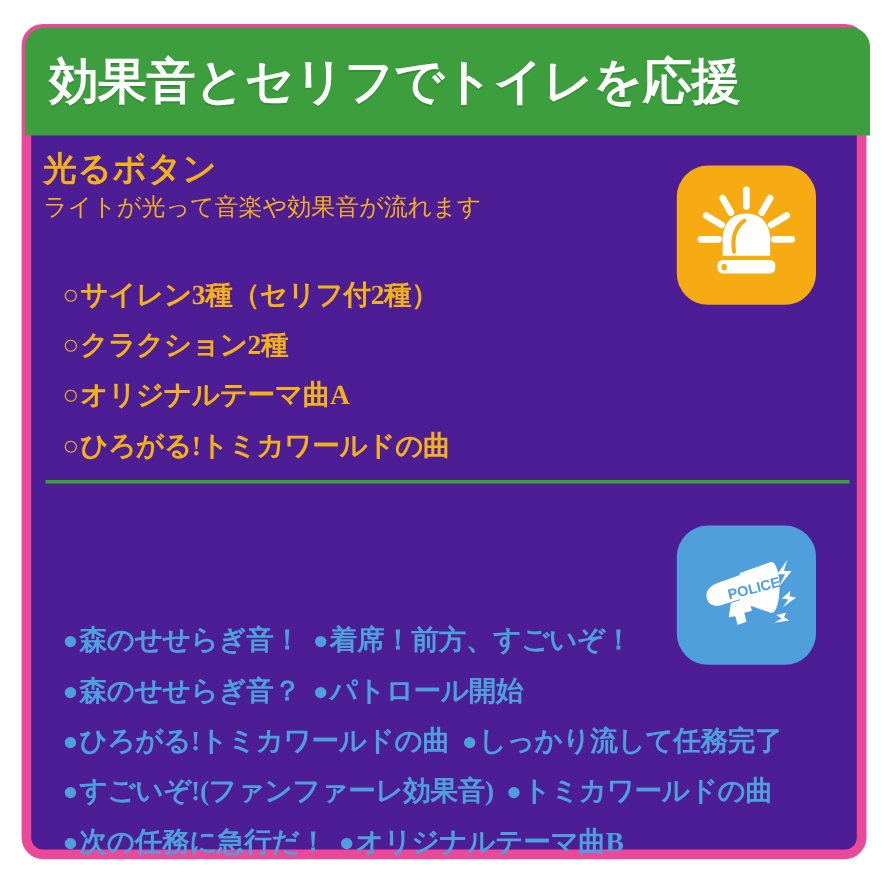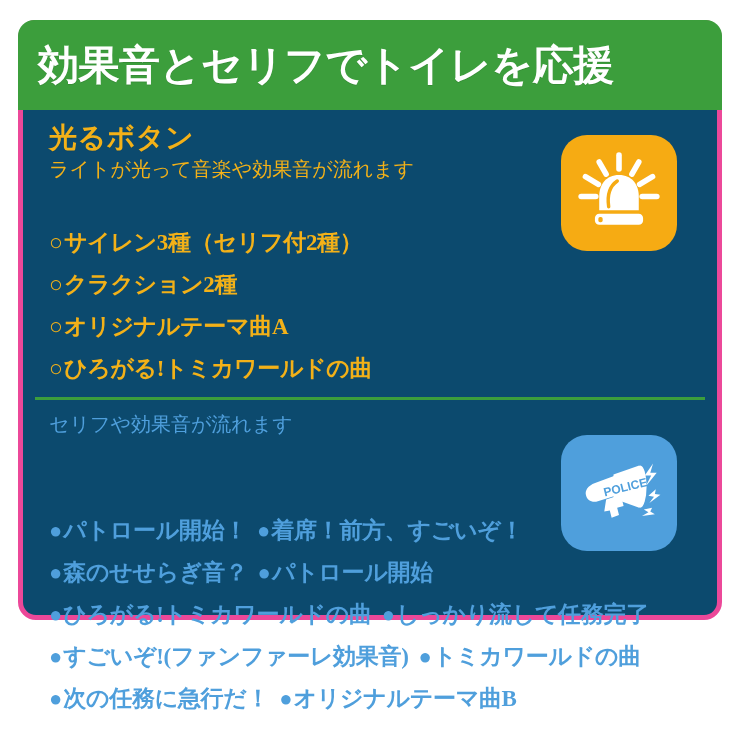--- a/index.html
+++ b/index.html
@@ -6,24 +6,24 @@
   html, body {
     width:740px; height:740px;
     background:#ffffff;
     font-family:"Liberation Sans", "DejaVu Sans", sans-serif;
     overflow:hidden;
   }
 
   #card {
     position:absolute;
     left:18px; top:20px;
-    width:704px; height:600px;
-    border:5px solid #ec4899;
+    width:704px; height:696px;
+    border:8px solid #ec4899;
     border-radius:18px;
-    background:#0c4a6e;
+    background:#4c1d95;
   }
 
   
   #header {
     position:absolute;
     left:-5px; top:-5px;
     width:704px; height:90px;
     background:#3c9e3c;
     border-radius:16px 16px 0 0;
     display:flex; align-items:center;
@@ -36,21 +36,21 @@
     padding-left:20px;
     white-space:nowrap;
     text-shadow:0 1px 0 rgba(0,0,0,0.10);
   }
 
   
   .section { position:absolute; left:0; width:694px; }
   #section-light { top:98px;  height:258px; }
   #section-voice { top:382px; height:310px; }
 
-  .section-head { position:relative; padding-left:26px; }
+  .section-head { position:relative; padding-left:10px; }
   .section-title {
     font-size:28px; font-weight:bold;
     letter-spacing:0.5px;
     line-height:1.05;
     text-shadow:0 1px 0 rgba(0,0,0,0.06);
   }
   .section-sub {
     font-size:20px; font-weight:normal;
     margin-top:4px;
     letter-spacing:0px;
@@ -165,21 +165,20 @@
           </span>
         </div>
       </div>
   </div>
 
   <div id="divider"></div>
 
   <div class="section theme-blue" id="section-voice">
 
     <div class="section-head">
-      <div class="section-sub">セリフや効果音が流れます</div>
     </div>
 
     <div class="icon-tile" id="icon-mega">
       <svg width="92" height="92" viewBox="0 0 100 100" aria-hidden="true">
         <g fill="#ffffff">
           <path d="M72 20 L72 66 L44 56 L44 30 Z"></path>
           <path d="M46 31 L24 39 C16 42 13 47 14 52 C15 58 21 61 27 59 L46 53 Z"></path>
           <ellipse cx="73" cy="43" rx="7" ry="23"></ellipse>
           <path d="M36 57 L52 52 L55 64 L48 66 L50 74 L42 77 L40 69 L34 70 Z"></path>
         </g>
@@ -189,21 +188,21 @@
           <path d="M86 66 L77 68 L82 71 L75 75 L89 73 L84 70 Z"></path>
         </g>
         <text x="58" y="48" font-family="Liberation Sans, sans-serif" font-size="13" font-weight="bold" fill="#4f9fdc" text-anchor="middle" transform="rotate(-14 58 48)">POLICE</text>
       </svg>
     </div>
 
     <div class="list" id="list-voice">
         <div class="row">
           <span class="item">
             <span class="bullet">●</span>
-            <span class="item-label">パトロール開始！</span>
+            <span class="item-label">森のせせらぎ音！</span>
           </span>
           <span class="gap-sm"></span>
           <span class="item">
             <span class="bullet">●</span>
             <span class="item-label">着席！前方、すごいぞ！</span>
           </span>
         </div>
         <div class="row">
           <span class="item">
             <span class="bullet">●</span>

